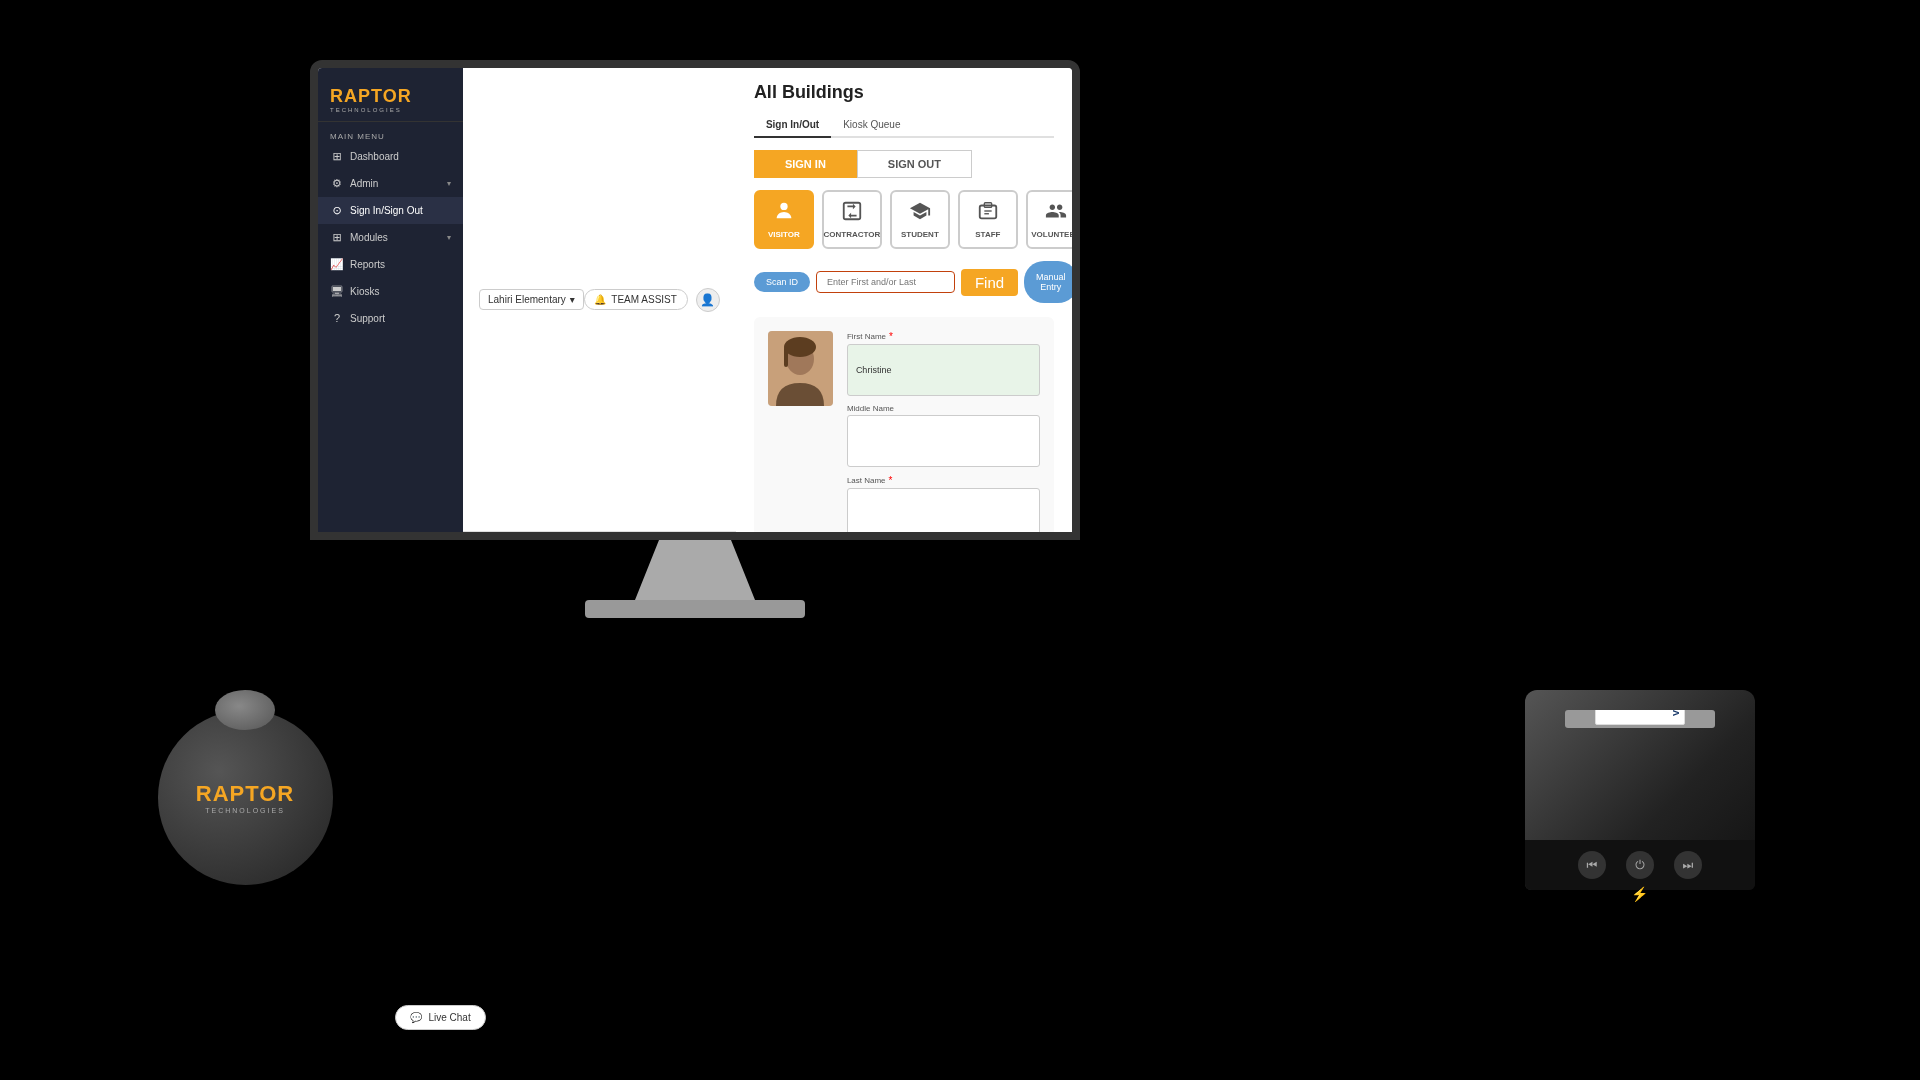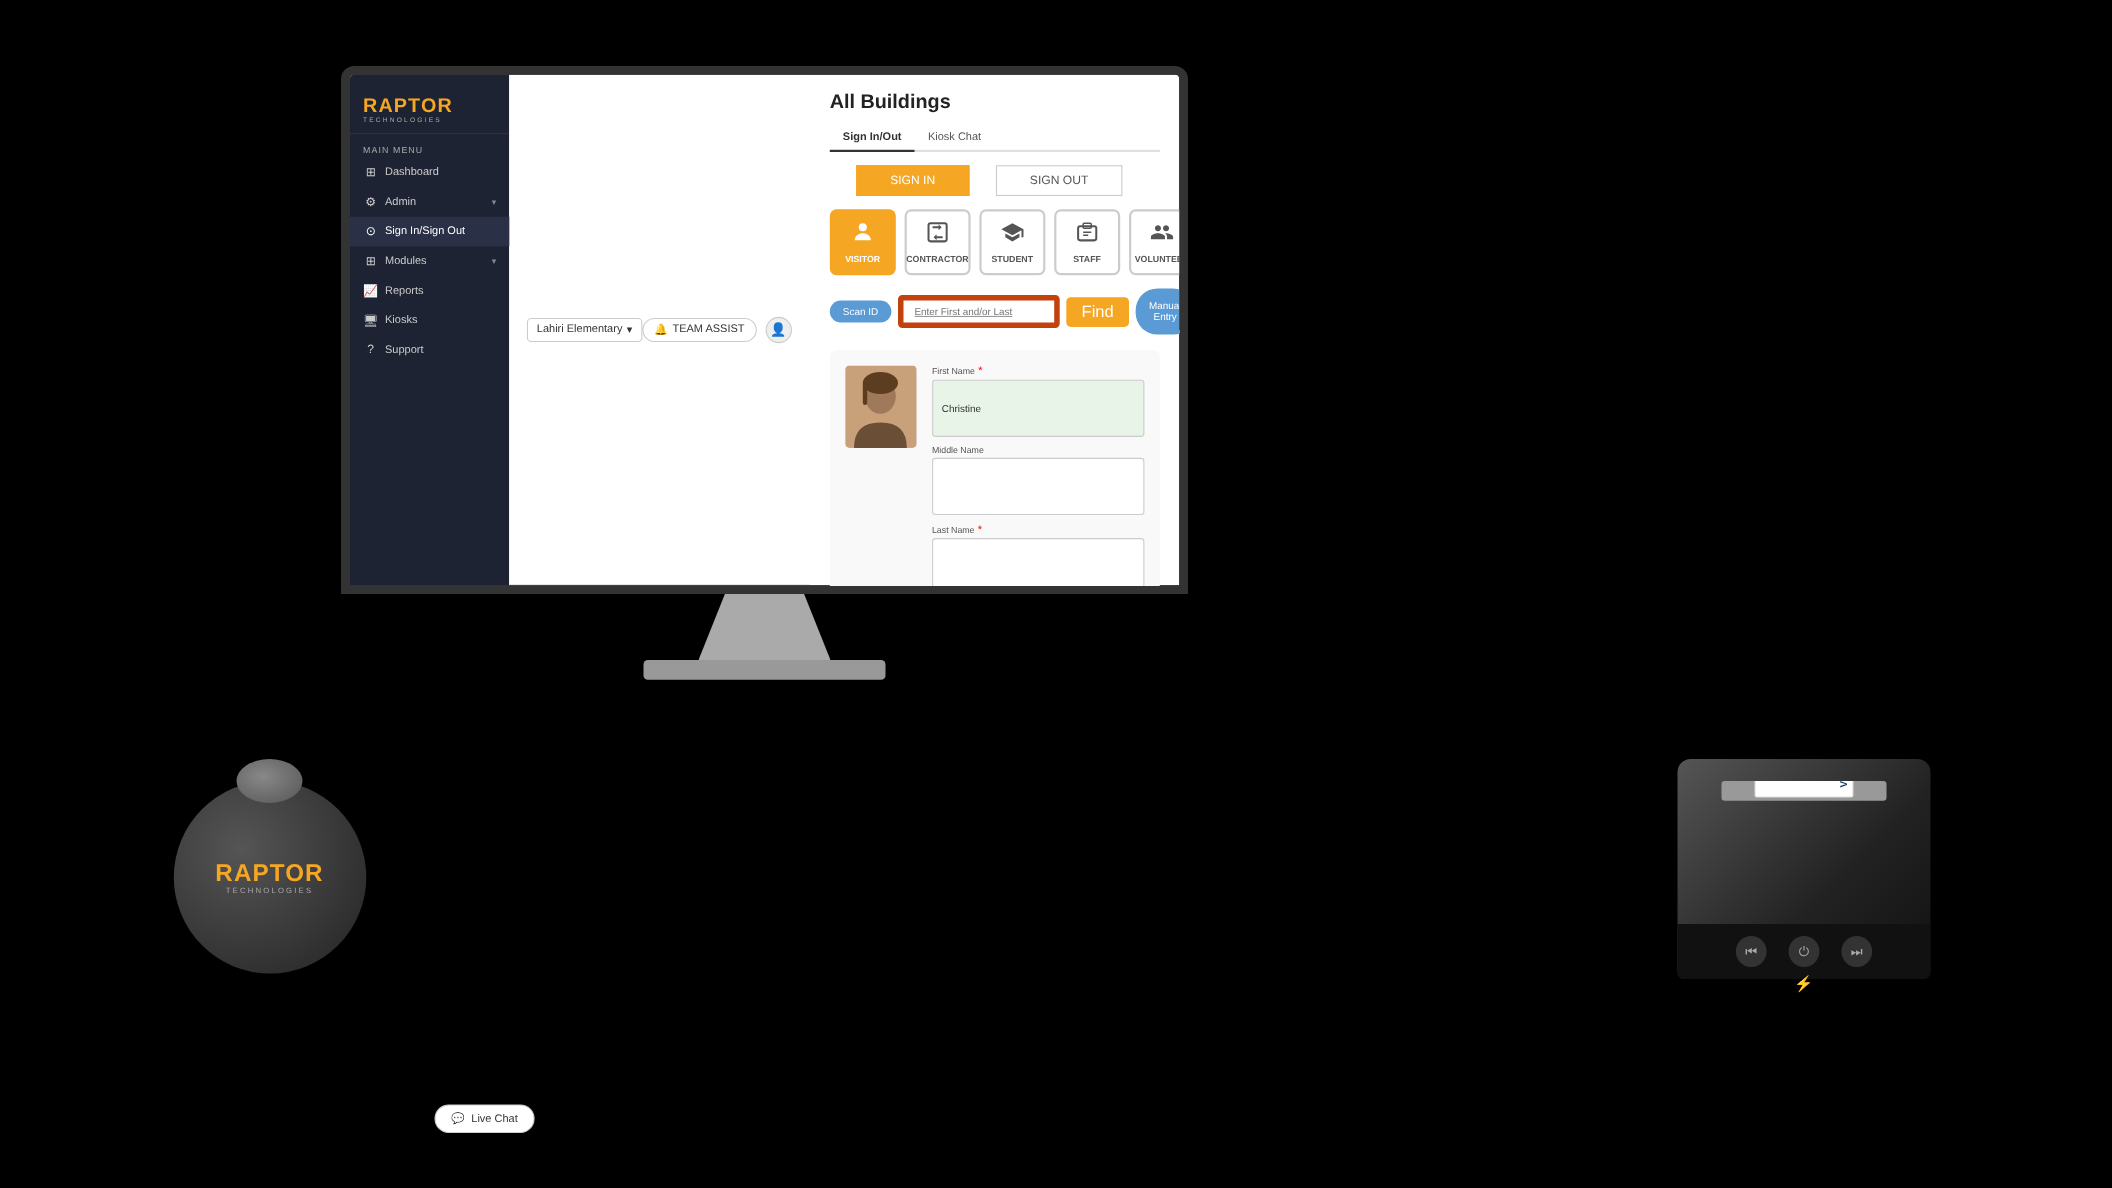--- a/index.html
+++ b/index.html
@@ -233,24 +233,23 @@
     
     .signin-toggle {
       display: flex;
       gap: 0;
       margin-bottom: 12px;
     }
 
     .signin-btn {
       padding: 7px 30px;
       font-size: 11px;
-      font-weight: 400;
+      font-weight: 700;
       cursor: pointer;
       border: 1px solid #ccc;
-      margin-left: 24px;
     }
 
     .signin-btn.active {
       background: #f5a623;
       color: #fff;
       border-color: #f5a623;
     }
 
     .signin-btn.inactive {
       background: #fff;
@@ -305,27 +304,26 @@
       color: #fff;
       border: none;
       border-radius: 20px;
       padding: 5px 12px;
       font-size: 9px;
       cursor: pointer;
       white-space: nowrap;
     }
 
     .search-input {
-      border: 5px solid #c2410c;
+      border: 1px solid #c2410c;
       border-radius: 4px;
       padding: 5px 10px;
       font-size: 9px;
       width: 155px;
       color: #999;
-      text-decoration: underline;
     }
 
     .find-btn {
       background: #f5a623;
       color: #fff;
       border: none;
       border-radius: 4px;
       padding: 5px 14px;
       font-size: 15px;
       cursor: pointer;
@@ -624,21 +622,21 @@
           </div>
 
           <div class="page-content">
             <h1 class="page-title">All Buildings</h1>
 
             <div class="tabs">
               <div class="tab active">
                 <span>Sign In/Out</span>
               </div>
               <div class="tab">
-                <span>Kiosk Chat</span>
+                <span>Kiosk Queue</span>
               </div>
             </div>
 
             <div class="signin-toggle">
               <button class="signin-btn active">
                 <span>SIGN IN</span>
               </button>
               <button class="signin-btn inactive">
                 <span>SIGN OUT</span>
               </button>

